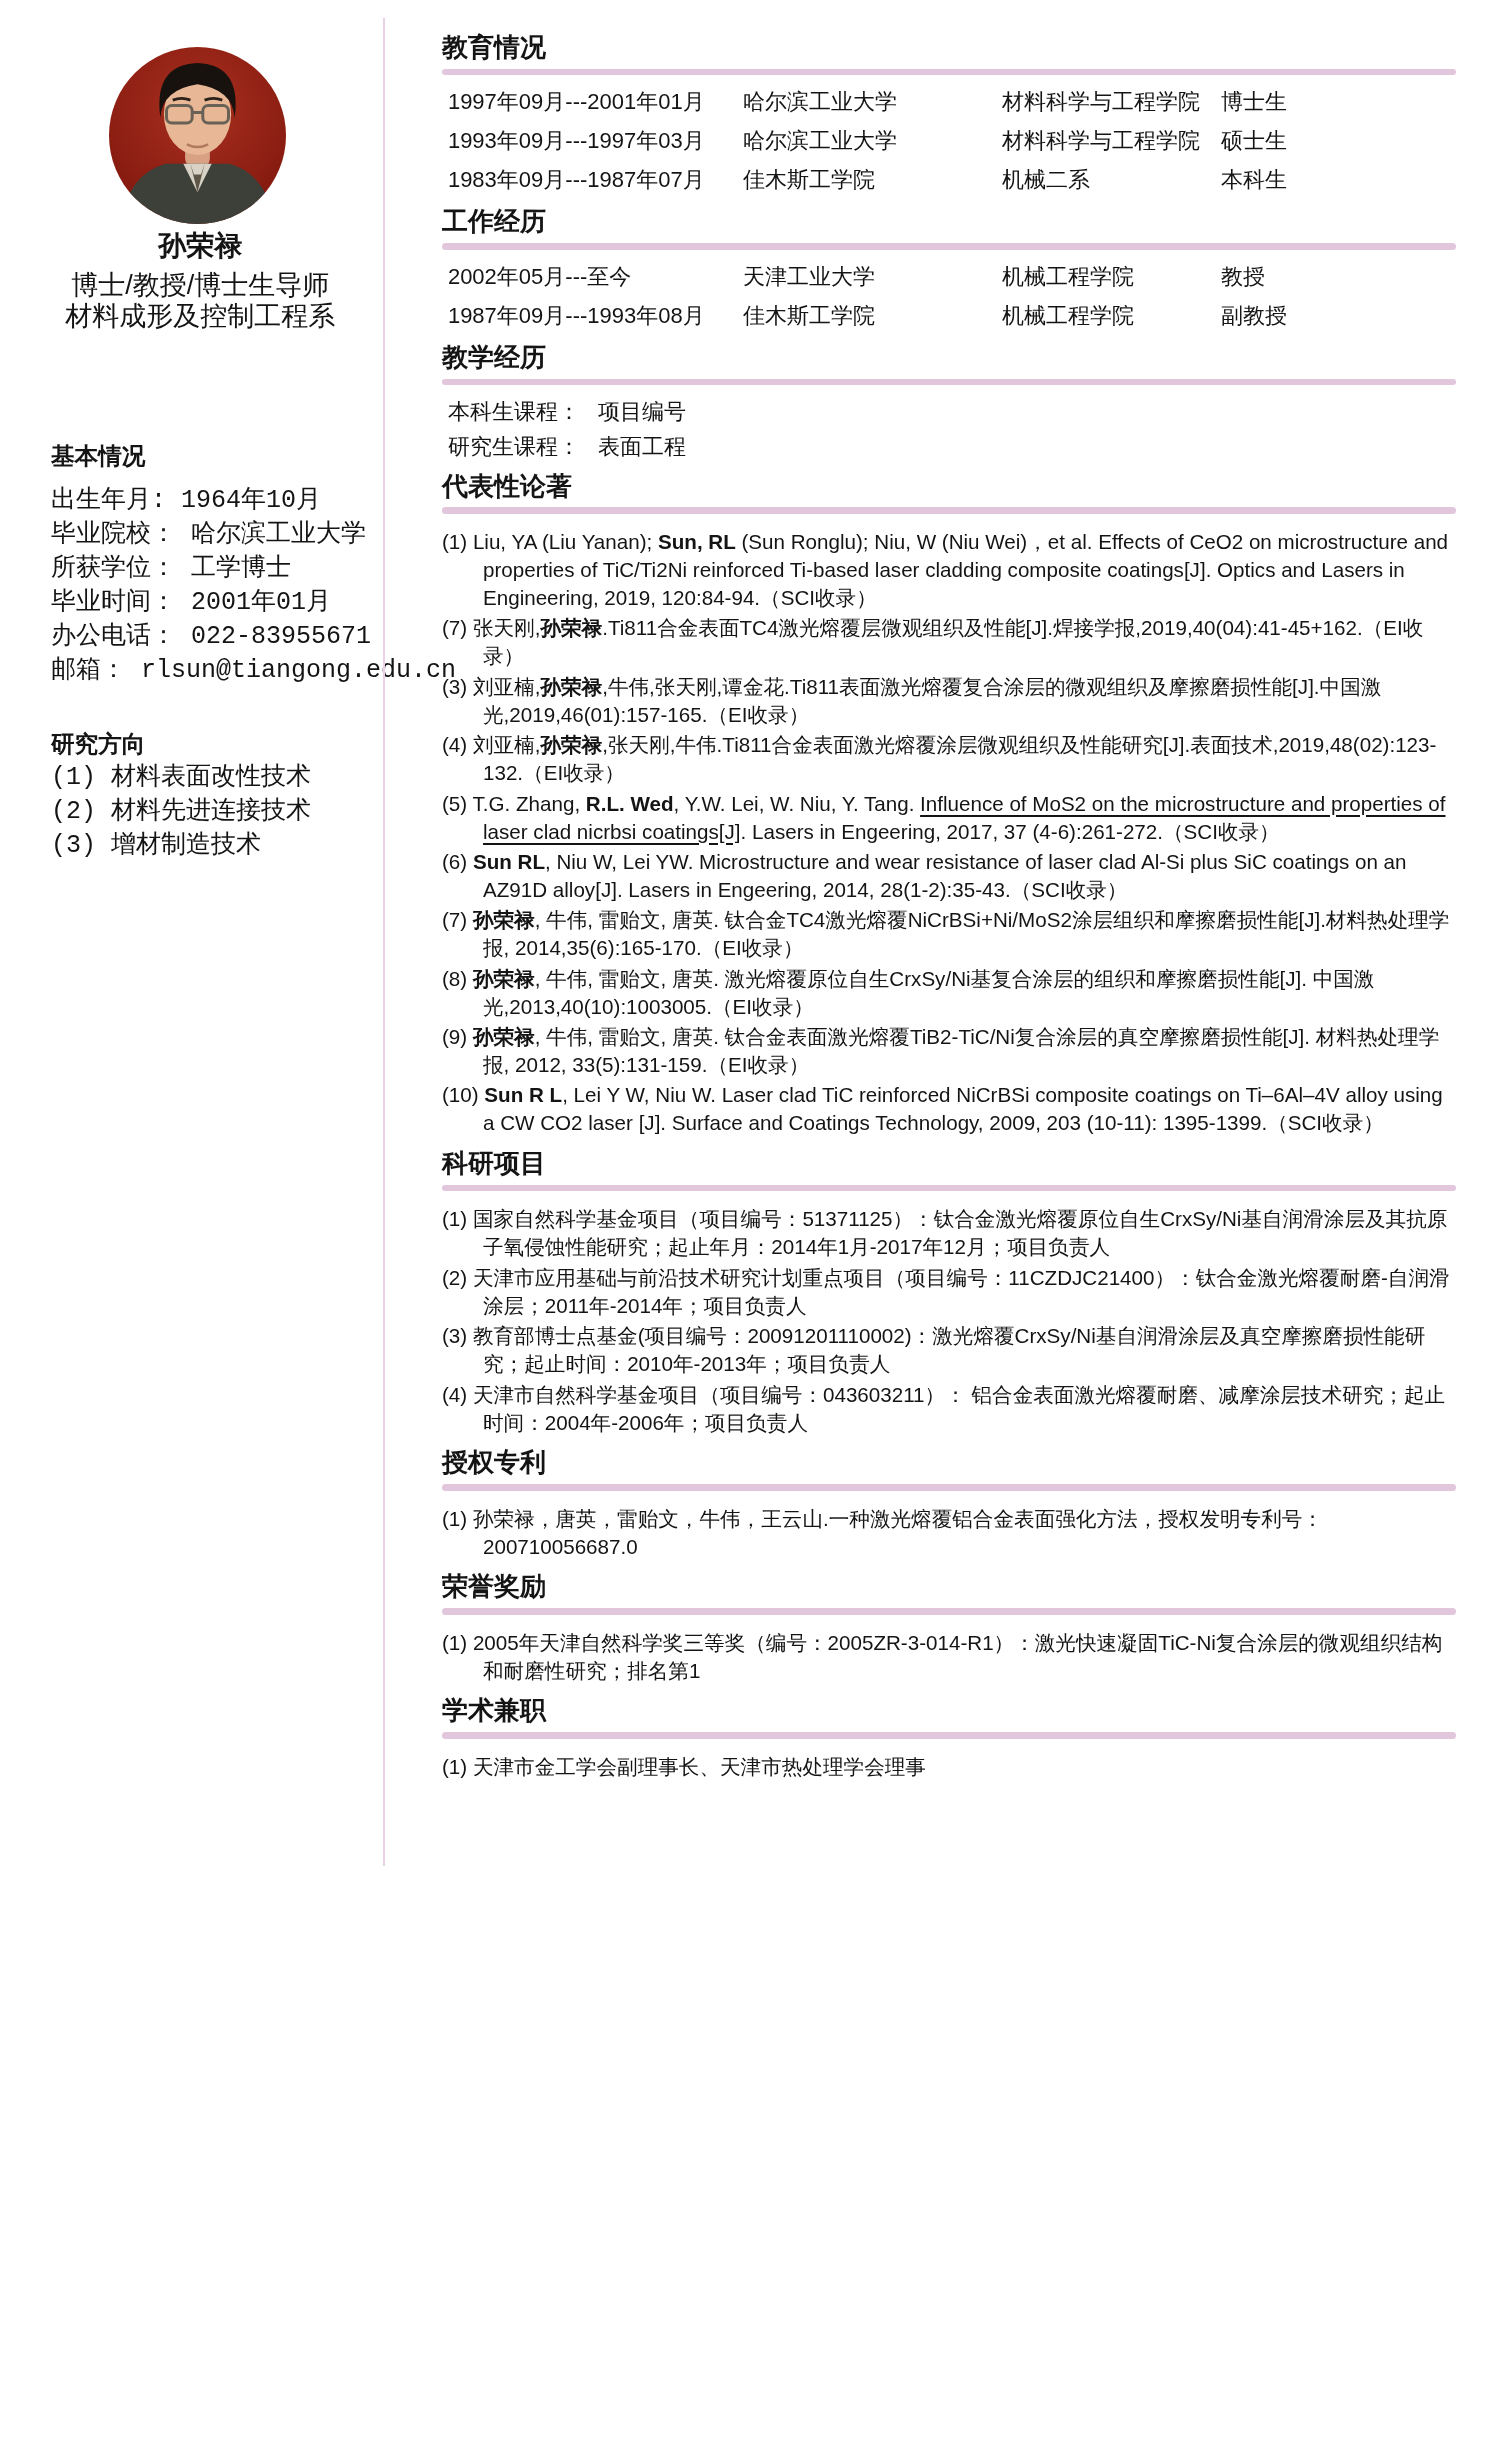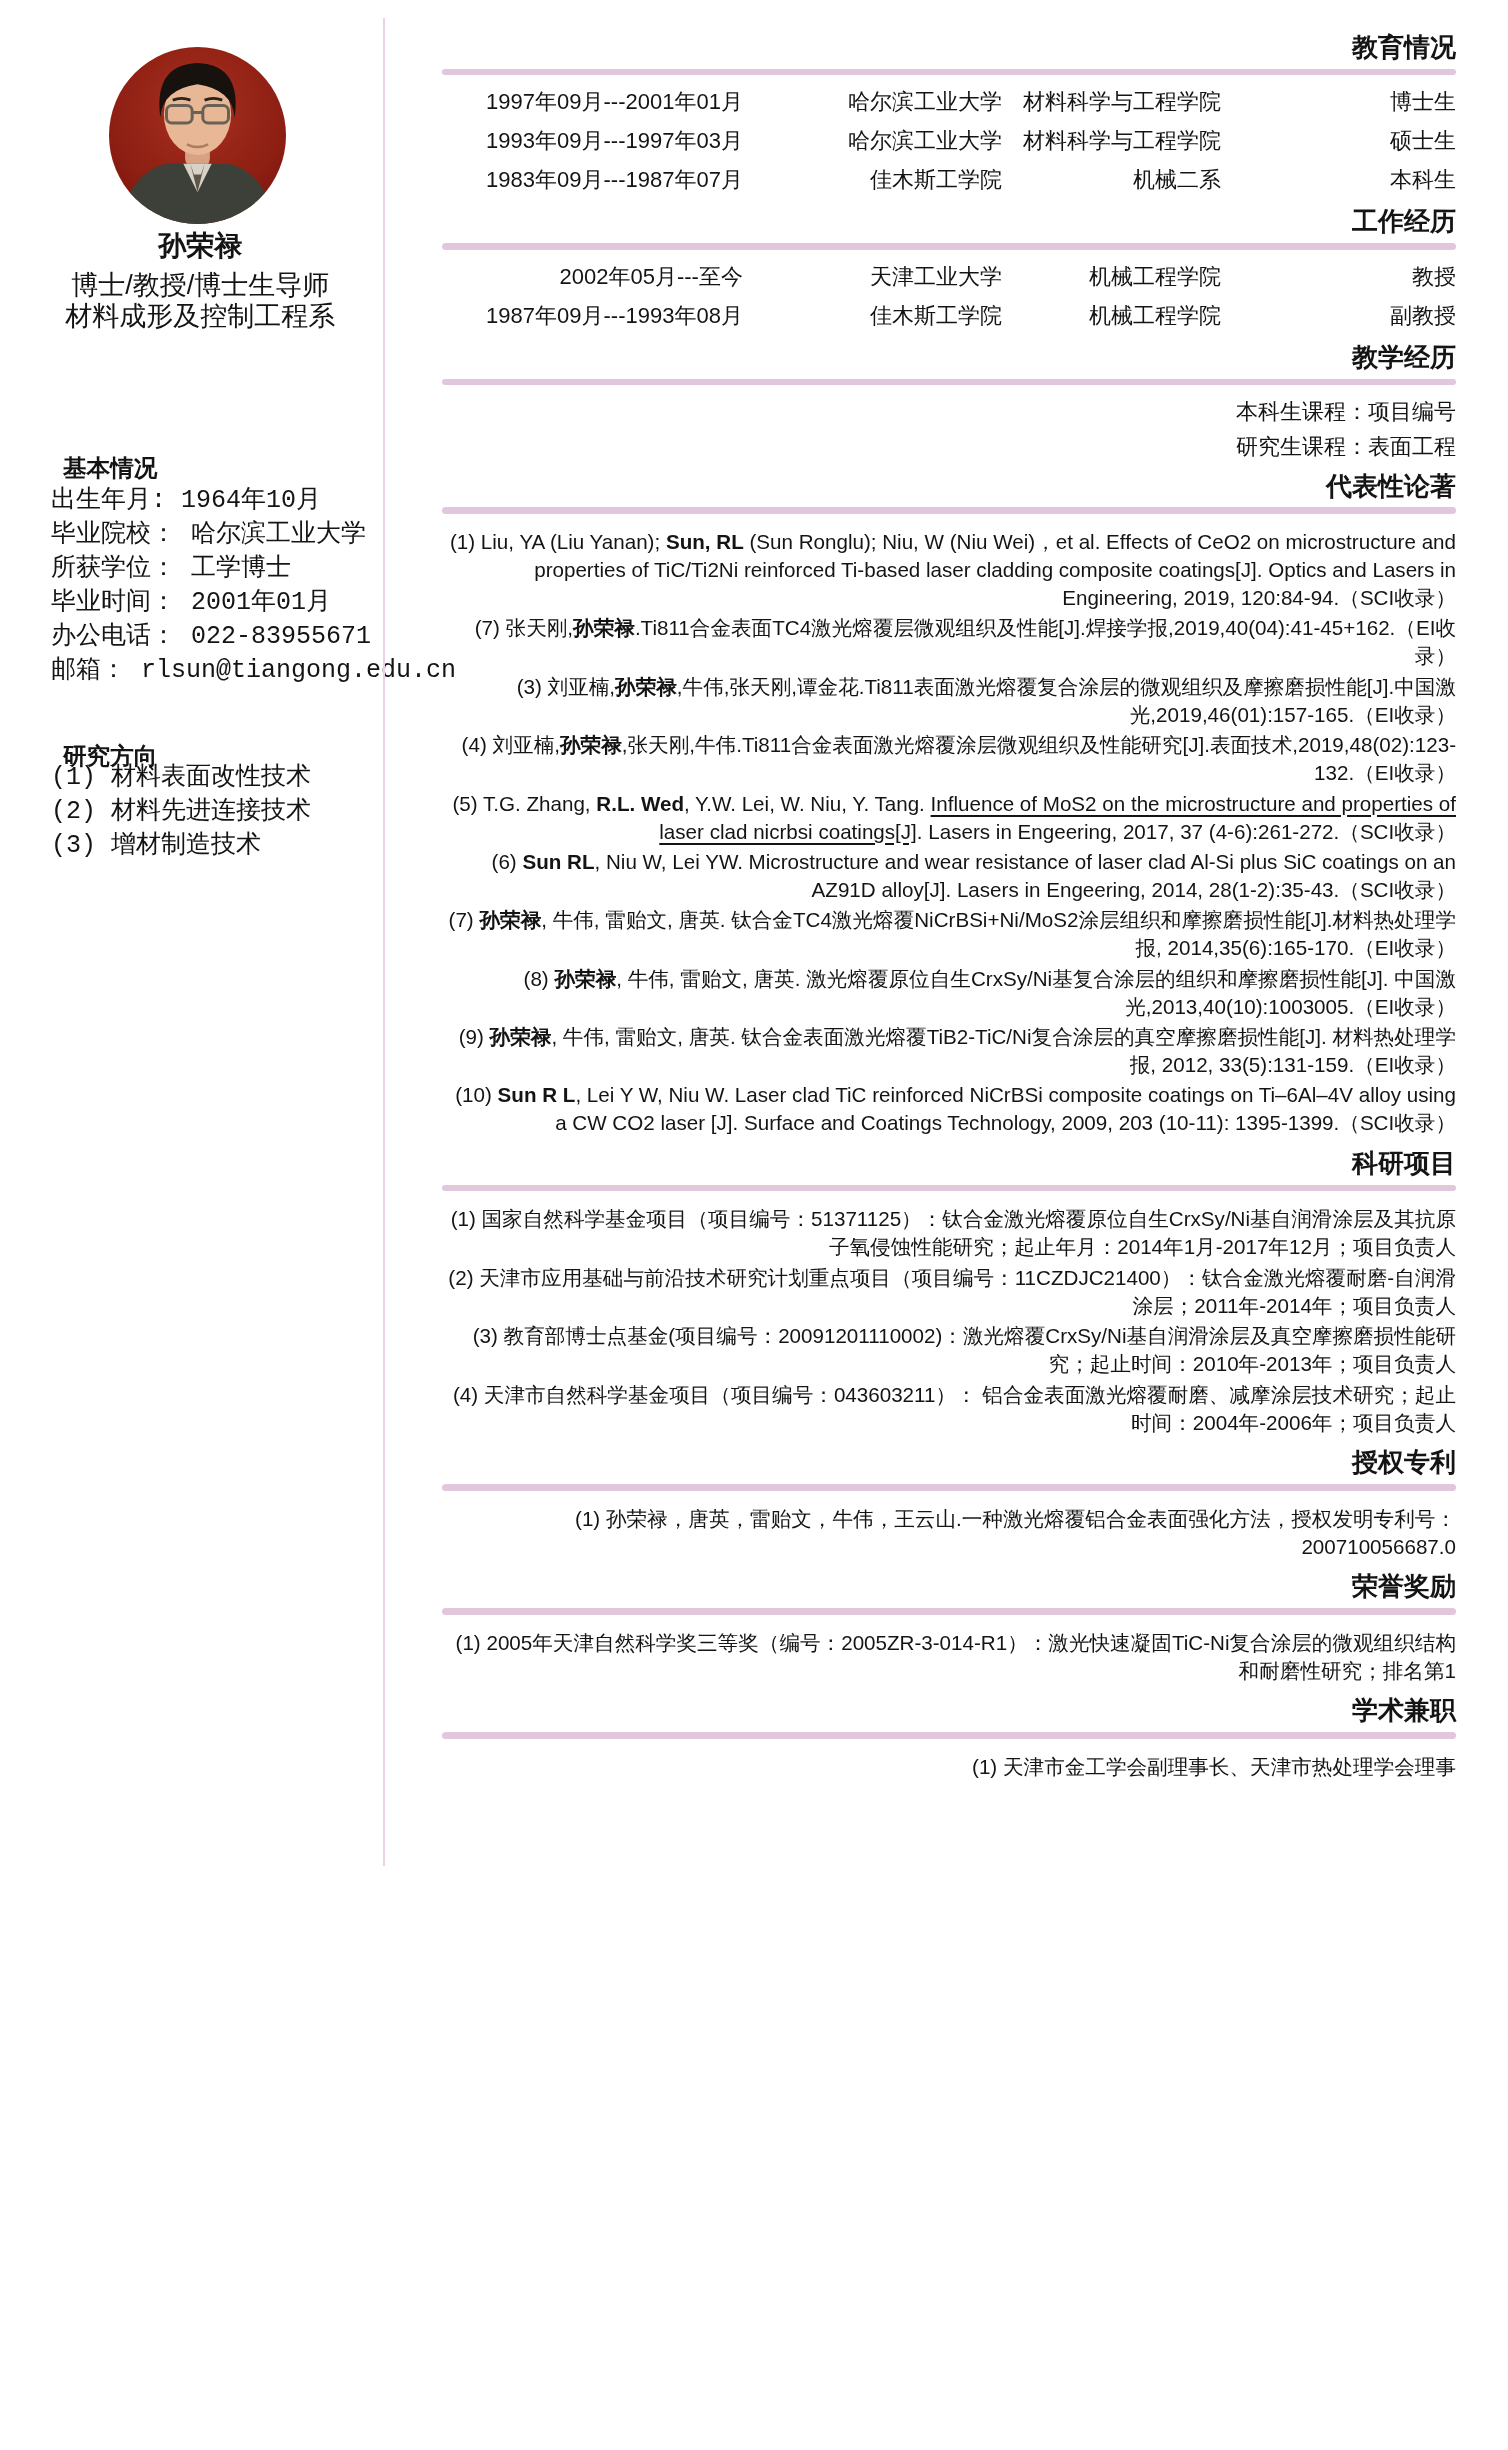--- a/index.html
+++ b/index.html
@@ -17,32 +17,32 @@
 
   
   .sidebar{position:absolute;left:0;top:0;width:383px;height:2450px;}
   .photo{position:absolute;left:109px;top:47px;width:177px;height:177px;border-radius:50%;overflow:hidden;}
   .photo svg{display:block;width:100%;height:100%;}
   .name{position:absolute;left:17.7px;top:229px;width:365px;margin:0;text-align:center;
         font-size:28px;line-height:33px;font-weight:700;}
   .sub{position:absolute;left:17.7px;width:365px;text-align:center;font-size:27px;line-height:26px;}
   .sub1{top:272px;}
   .sub2{top:303px;}
-  .side-h{position:absolute;left:51px;margin:12px;font-size:23.6px;line-height:28px;font-weight:700;}
+  .side-h{position:absolute;left:51px;margin:0;font-size:23.6px;line-height:28px;font-weight:700;}
   #basic-heading{top:442px;}
   #research-heading{top:730px;}
   .side-list{position:absolute;left:51px;margin:0;padding:0;list-style:none;font-size:25px;font-family:Liberation Mono, monospace;}
   #basic-info-list{top:484px;}
   #basic-info-list li{line-height:34px;white-space:nowrap;}
   #research-list{top:761px;}
   #research-list li{line-height:34px;white-space:nowrap;}
 
   
   .main{position:absolute;left:442px;top:32px;width:1014px;}
-  section{margin:0 0 10.6px 0;text-align:right;}
+  section{margin:0 0 10.6px 0;}
   .sec-h{margin:0 0 5.9px 0;font-size:26px;line-height:31px;font-weight:700;}
   .rule{height:6.5px;border-radius:3.5px;background:var(--accent);}
 
   .tbl{margin-top:14px;}
   .tbl-row{display:grid;grid-template-columns:295px 259px 219px auto;padding-left:5.9px;
            font-size:22px;line-height:26px;margin-bottom:13px;}
   .tbl-row span{white-space:nowrap;}
 
   .kv-list{margin-top:14px;}
   .kv{font-size:22px;line-height:26px;margin-bottom:8.8px;padding-left:5.9px;}

